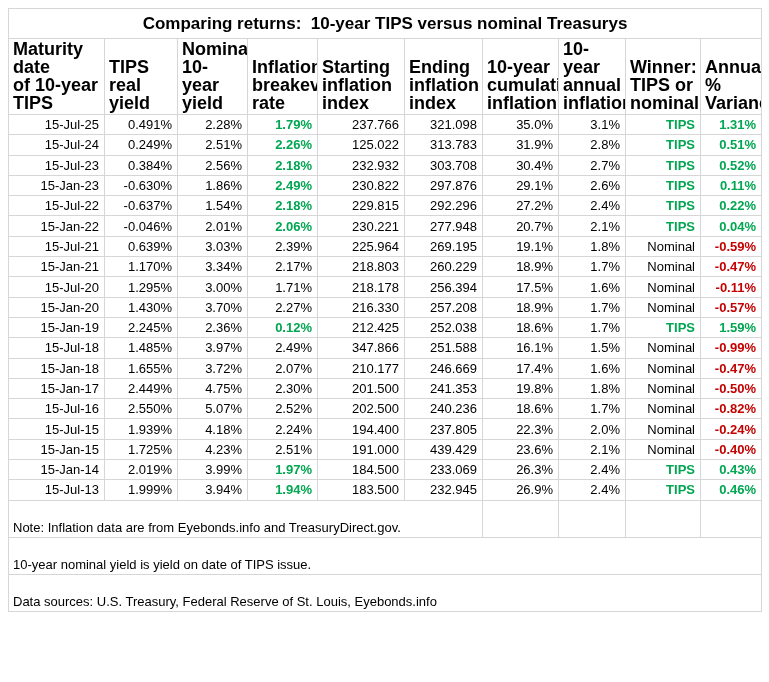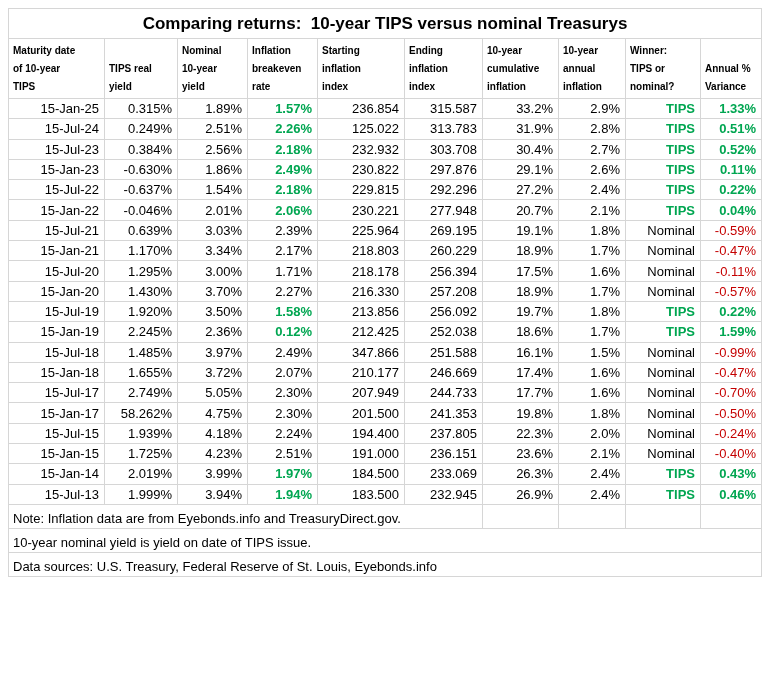--- a/index.html
+++ b/index.html
@@ -8,32 +8,32 @@
     font-family:"Liberation Sans",sans-serif;color:#000;
   }
   .sheet{margin:8px 0 0 8px;}
   table{border-collapse:collapse;table-layout:fixed;width:753px;background:#fff;}
   td,th{border:1px solid #d6d6d6;overflow:hidden;}
   .title-cell{
     font-weight:bold;font-size:17px;text-align:center;vertical-align:middle;
     height:27px;white-space:pre;margin-left:37px;
   }
   th.col-h{
-    font-weight:bold;font-size:10px;text-align:left;vertical-align:bottom;
+    font-weight:bold;font-size:18px;text-align:left;vertical-align:bottom;
     white-space:pre-line;line-height:18px;height:56px;padding:1px 2px 2px 4px;
   }
   tbody td{
     font-size:13px;text-align:right;vertical-align:middle;
     height:19.3px;padding:0 5px 0 0;white-space:nowrap;
   }
   tbody td.green{color:var(--green,#00A651);font-weight:bold;}
-  tbody td.red{color:var(--red,#C50000);font-weight:normal;}
+  tbody td.red{color:var(--red,#C50000);font-weight:bold;}
   tfoot td{
     font-size:13px;text-align:left;vertical-align:middle;
-    height:19px;padding:4px 0 0 4px;white-space:nowrap;
+    height:19px;padding:17px 0 0 4px;white-space:nowrap;
   }
 </style>
 </head>
 <body>
 
 <div class="sheet">
   <table>
     <colgroup>
       <col style="width:96px">
         <col style="width:73px">
@@ -76,30 +76,30 @@
 inflation</th>
           <th class="col-h">Winner:
 TIPS or
 nominal?</th>
           <th class="col-h">Annual %
 Variance</th>
         </tr>
     </thead>
     <tbody id="table-body">
         <tr>
-          <td>15-Jan-25</td>
-          <td>0.315%</td>
-          <td>1.89%</td>
-          <td class="green">1.57%</td>
-          <td>236.854</td>
-          <td>315.587</td>
-          <td>33.2%</td>
-          <td>2.9%</td>
-          <td class="green">TIPS</td>
-          <td class="green">1.33%</td>
+          <td>15-Jul-25</td>
+          <td>0.491%</td>
+          <td>2.28%</td>
+          <td class="green">1.79%</td>
+          <td>237.766</td>
+          <td>321.098</td>
+          <td>35.0%</td>
+          <td>3.1%</td>
+          <td class="green">TIPS</td>
+          <td class="green">1.31%</td>
         </tr>
         <tr>
           <td>15-Jul-24</td>
           <td>0.249%</td>
           <td>2.51%</td>
           <td class="green">2.26%</td>
           <td>125.022</td>
           <td>313.783</td>
           <td>31.9%</td>
           <td>2.8%</td>
@@ -196,32 +196,20 @@
           <td>3.70%</td>
           <td>2.27%</td>
           <td>216.330</td>
           <td>257.208</td>
           <td>18.9%</td>
           <td>1.7%</td>
           <td>Nominal</td>
           <td class="red">-0.57%</td>
         </tr>
         <tr>
-          <td>15-Jul-19</td>
-          <td>1.920%</td>
-          <td>3.50%</td>
-          <td class="green">1.58%</td>
-          <td>213.856</td>
-          <td>256.092</td>
-          <td>19.7%</td>
-          <td>1.8%</td>
-          <td class="green">TIPS</td>
-          <td class="green">0.22%</td>
-        </tr>
-        <tr>
           <td>15-Jan-19</td>
           <td>2.245%</td>
           <td>2.36%</td>
           <td class="green">0.12%</td>
           <td>212.425</td>
           <td>252.038</td>
           <td>18.6%</td>
           <td>1.7%</td>
           <td class="green">TIPS</td>
           <td class="green">1.59%</td>
@@ -244,62 +232,62 @@
           <td>3.72%</td>
           <td>2.07%</td>
           <td>210.177</td>
           <td>246.669</td>
           <td>17.4%</td>
           <td>1.6%</td>
           <td>Nominal</td>
           <td class="red">-0.47%</td>
         </tr>
         <tr>
-          <td>15-Jul-17</td>
-          <td>2.749%</td>
-          <td>5.05%</td>
-          <td>2.30%</td>
-          <td>207.949</td>
-          <td>244.733</td>
-          <td>17.7%</td>
-          <td>1.6%</td>
-          <td>Nominal</td>
-          <td class="red">-0.70%</td>
-        </tr>
-        <tr>
           <td>15-Jan-17</td>
-          <td>58.262%</td>
+          <td>2.449%</td>
           <td>4.75%</td>
           <td>2.30%</td>
           <td>201.500</td>
           <td>241.353</td>
           <td>19.8%</td>
           <td>1.8%</td>
           <td>Nominal</td>
           <td class="red">-0.50%</td>
+        </tr>
+        <tr>
+          <td>15-Jul-16</td>
+          <td>2.550%</td>
+          <td>5.07%</td>
+          <td>2.52%</td>
+          <td>202.500</td>
+          <td>240.236</td>
+          <td>18.6%</td>
+          <td>1.7%</td>
+          <td>Nominal</td>
+          <td class="red">-0.82%</td>
         </tr>
         <tr>
           <td>15-Jul-15</td>
           <td>1.939%</td>
           <td>4.18%</td>
           <td>2.24%</td>
           <td>194.400</td>
           <td>237.805</td>
           <td>22.3%</td>
           <td>2.0%</td>
           <td>Nominal</td>
           <td class="red">-0.24%</td>
         </tr>
         <tr>
           <td>15-Jan-15</td>
           <td>1.725%</td>
           <td>4.23%</td>
           <td>2.51%</td>
           <td>191.000</td>
-          <td>236.151</td>
+          <td>439.429</td>
           <td>23.6%</td>
           <td>2.1%</td>
           <td>Nominal</td>
           <td class="red">-0.40%</td>
         </tr>
         <tr>
           <td>15-Jan-14</td>
           <td>2.019%</td>
           <td>3.99%</td>
           <td class="green">1.97%</td>

